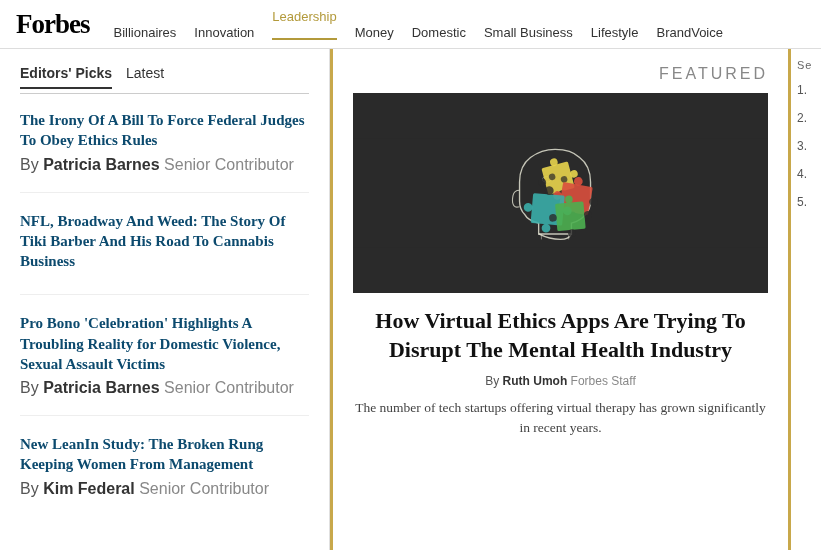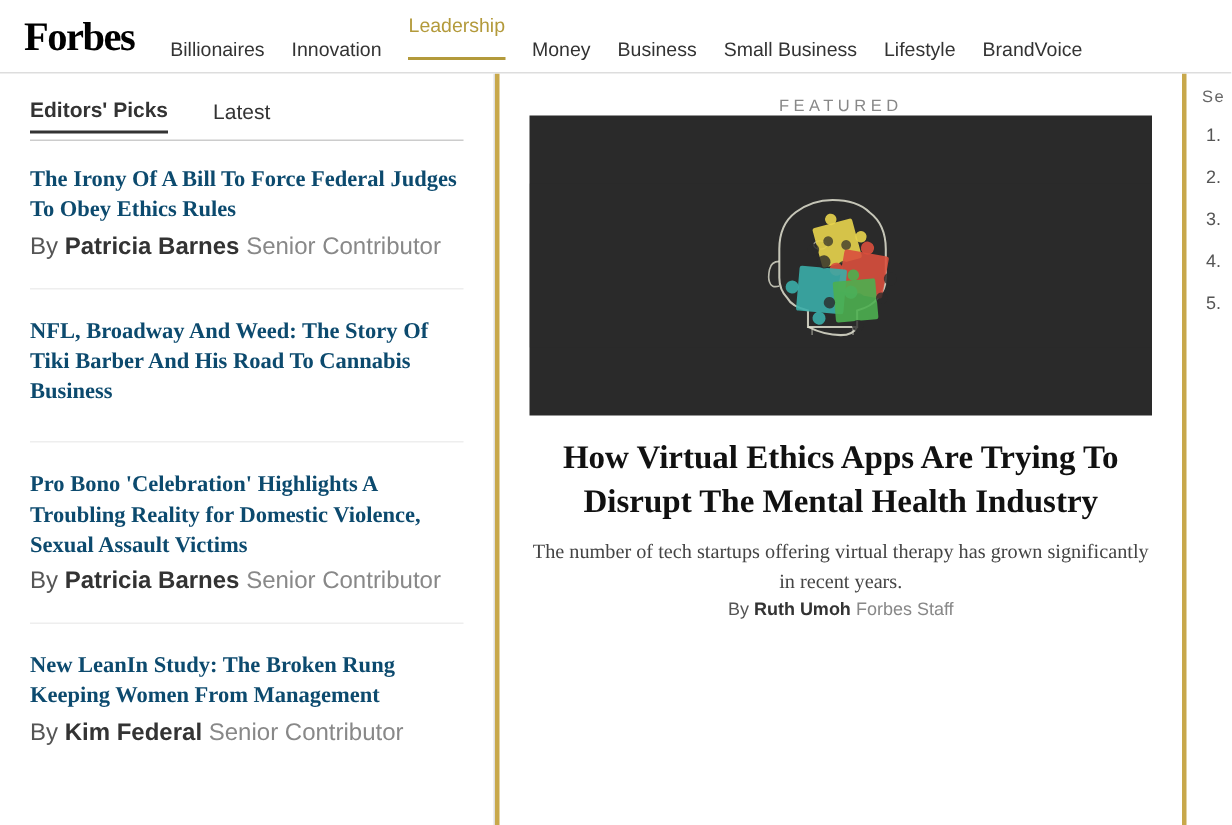--- a/index.html
+++ b/index.html
@@ -54,23 +54,22 @@
     #sidebar {
       width: 330px;
       min-width: 330px;
       padding: 16px 20px 16px 20px;
       border-right: 1px solid #e0e0e0;
       overflow: hidden;
     }
 
     #tabs {
       display: flex;
-      gap: 30px;
+      gap: 14px;
       margin-bottom: 4px;
-      align-items: center;
     }
     .tab-item {
       font-size: 14px;
       font-family: Arial, sans-serif;
       color: #333;
       cursor: pointer;
       padding-bottom: 6px;
     }
     .tab-item.active {
       border-bottom: 2px solid #333;
@@ -117,25 +116,26 @@
     #featured {
       flex: 1;
       padding: 16px 20px;
       border-right: 1px solid #e0e0e0;
       overflow: hidden;
       border-left: 3px solid #c8a84b;
       border-right: 3px solid #c8a84b;
     }
 
     #featured-label {
-      text-align: center;
-      font-family: Arial, sans-serif;
-      font-size: 11px;
+      text-align: right;
+      font-family: Arial, sans-serif;
+      font-size: 16px;
       letter-spacing: 3px;
       color: #888;
+      margin-bottom: 10px;
       text-transform: uppercase;
     }
 
     #featured-image {
       width: 100%;
       height: 200px;
       background: #2a2a2a;
       margin-bottom: 14px;
       position: relative;
       overflow: hidden;
@@ -184,21 +184,20 @@
       text-align: center;
       font-family: Georgia, serif;
     }
 
     
     #right-panel {
       width: 18px;
       min-width: 30px;
       padding: 10px 0 10px 6px;
       overflow: hidden;
-      text-align: center;
     }
     #right-panel-title {
       font-size: 11px;
       font-family: Arial, sans-serif;
       color: #666;
       letter-spacing: 1px;
       margin-bottom: 12px;
     }
     .right-item {
       font-size: 12px;
@@ -210,21 +209,21 @@
 </head>
 <body>
 
 <header id="header">
   <div id="logo">Forbes</div>
   <nav id="nav">
       <a class="nav-item">Billionaires</a>
       <a class="nav-item">Innovation</a>
       <a class="nav-item active">Leadership</a>
       <a class="nav-item">Money</a>
-      <a class="nav-item">Business</a>
+      <a class="nav-item">Domestic</a>
       <a class="nav-item">Small Business</a>
       <a class="nav-item">Lifestyle</a>
       <a class="nav-item">BrandVoice</a>
     </nav>
 </header>
 
 <div id="main">
 
   <aside id="sidebar">
     <div id="tabs">
@@ -300,26 +299,26 @@
           <circle cx="26" cy="-6" r="7" fill="#4caf50" opacity="0.9"></circle>
           <circle cx="58" cy="25" r="7" fill="#2a2a2a" opacity="0.8"></circle>
           <circle cx="26" cy="56" r="7" fill="#2a2a2a" opacity="0.8"></circle>
           <circle cx="-6" cy="25" r="7" fill="#2a2a2a" opacity="0.8"></circle>
         </g>
       </svg>
     </div>
 
     <div id="featured-title">How Virtual Ethics Apps Are Trying To Disrupt The Mental Health Industry</div>
 
-    <div id="featured-description">The number of tech startups offering virtual therapy has grown significantly in recent years.</div>
-
     <div id="featured-byline">
       <span>By </span><span class="author">Ruth Umoh</span>
       <span class="role">Forbes Staff</span>
     </div>
+
+    <div id="featured-description">The number of tech startups offering virtual therapy has grown significantly in recent years.</div>
   </section>
 
   <aside id="right-panel">
     <div id="right-panel-title">Se</div>
     <div id="right-items">
         <div class="right-item">1.</div>
         <div class="right-item">2.</div>
         <div class="right-item">3.</div>
         <div class="right-item">4.</div>
         <div class="right-item">5.</div>

